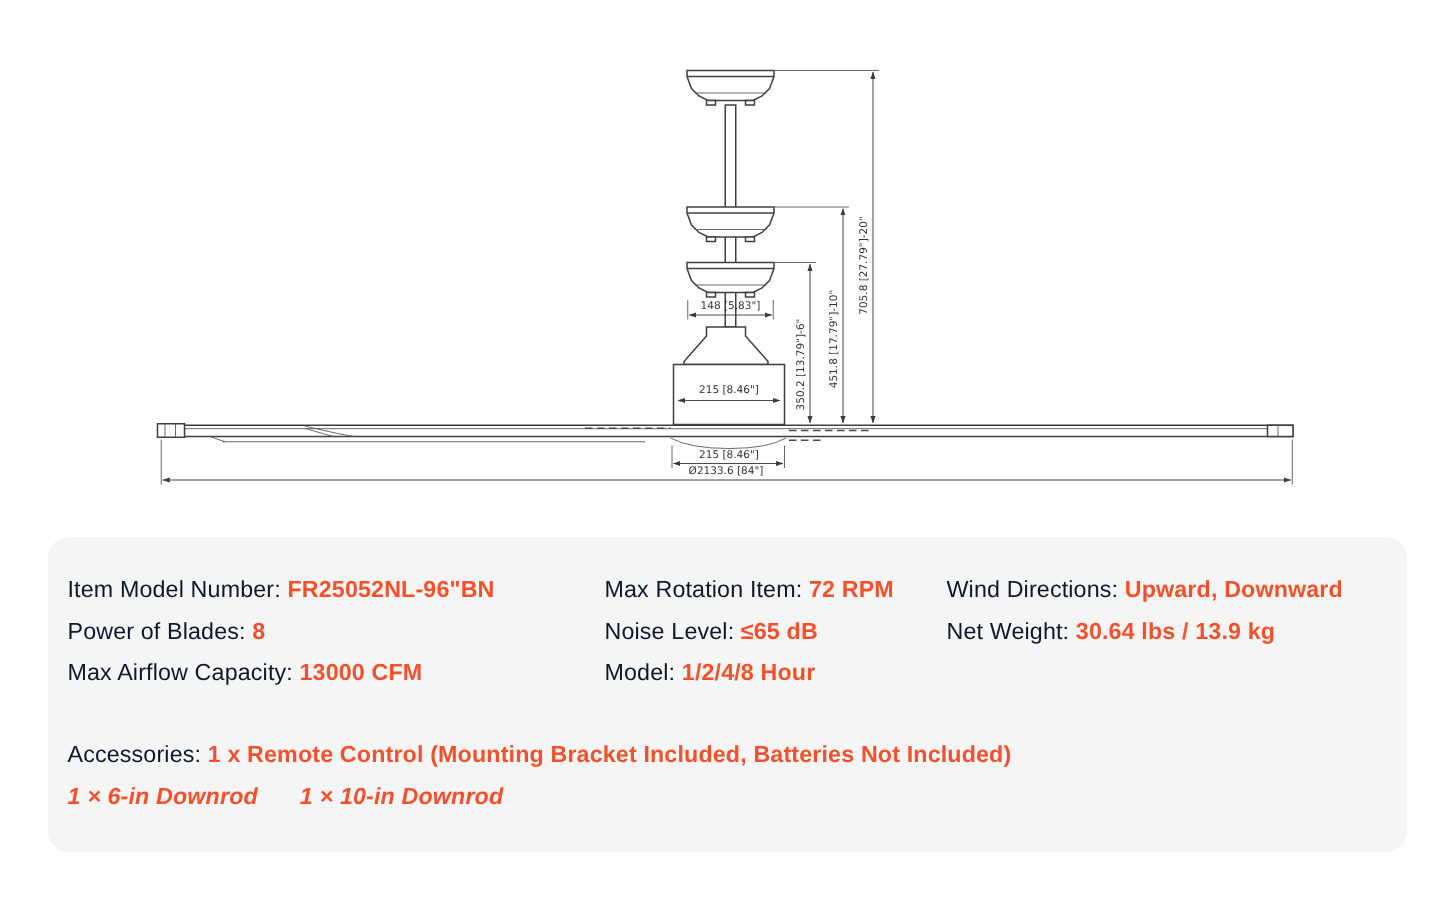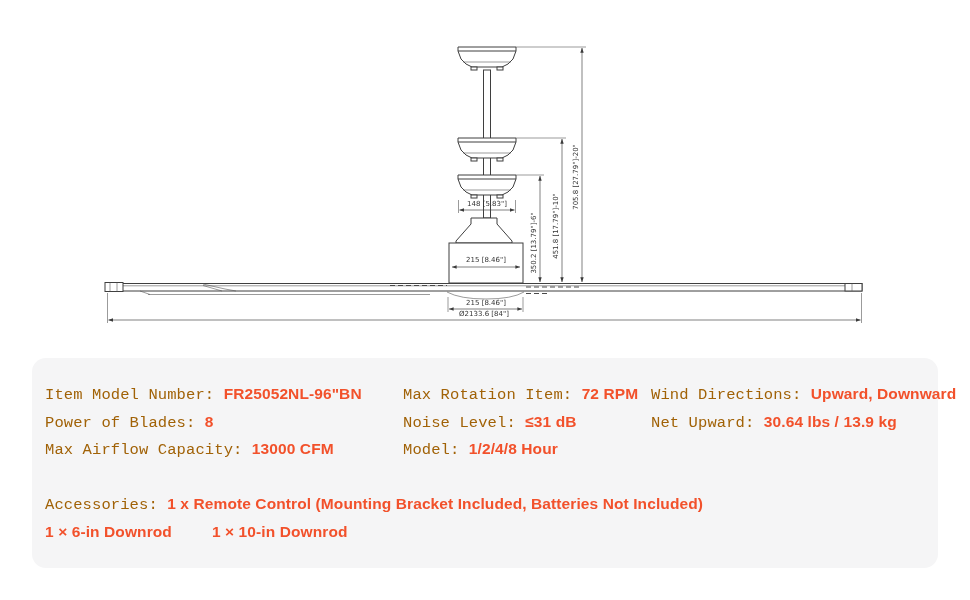--- a/index.html
+++ b/index.html
@@ -8,26 +8,26 @@
   .diagram{position:absolute;left:0;top:0;width:970px;height:345px;}
   .diagram svg{display:block;}
   .draw{fill:#ffffff;stroke:#3f3f3f;stroke-width:1;}
   .ln{stroke:#3f3f3f;stroke-width:1;fill:none;}
   .thin{stroke:#585858;stroke-width:.6;fill:none;}
   .dim{stroke:#4a4a4a;stroke-width:.7;fill:none;}
   .dash{stroke:#4a4a4a;stroke-width:1;fill:none;stroke-dasharray:5 3;}
   .dimtext{font-family:"DejaVu Sans",sans-serif;font-size:7px;fill:#333;text-anchor:middle;}
   .panel{position:absolute;left:32px;top:358px;width:906px;height:210px;background:#f5f5f6;border-radius:14px;}
   .col{position:absolute;top:22px;}
-  .c1{left:13px;} .c2{left:371px;} .c3{left:619px;}
+  .c1{left:13px;} .c2{left:371px;} .c3{left:599px;}
   .line{height:27.5px;line-height:27.5px;font-size:15.5px;white-space:nowrap;letter-spacing:.1px;}
-  .lbl{color:#a16207;font-family:Liberation Mono, monospace;}
+  .lbl{color:#0f172a;}
   .val{color:#f2512b;font-weight:700;}
   .accrow{position:absolute;left:13px;top:132px;}
-  .rodrow{position:absolute;left:13px;top:160px;display:flex;gap:40px;}
+  .rodrow{position:absolute;left:13px;top:160px;display:flex;gap:28px;font-style:italic;}
 </style>
 </head>
 <body>
 
 <div class="screen">
 
   <div class="diagram">
     <svg width="970" height="345" viewBox="0 0 970 345">
       <defs>
         <marker id="ah" markerWidth="7" markerHeight="7" viewBox="0 0 10 10" refX="9.5" refY="5" orient="auto-start-reverse">
@@ -122,33 +122,33 @@
       <div class="line">
         <span class="lbl">Max Airflow Capacity: </span><span class="val">13000 CFM</span>
       </div>
     </div>
 
     <div class="col c2">
       <div class="line">
         <span class="lbl">Max Rotation Item: </span><span class="val">72 RPM</span>
       </div>
       <div class="line">
-        <span class="lbl">Noise Level: </span><span class="val">≤31 dB</span>
+        <span class="lbl">Noise Level: </span><span class="val">≤65 dB</span>
       </div>
       <div class="line">
         <span class="lbl">Model: </span><span class="val">1/2/4/8 Hour</span>
       </div>
     </div>
 
     <div class="col c3">
       <div class="line">
         <span class="lbl">Wind Directions: </span><span class="val">Upward, Downward</span>
       </div>
       <div class="line">
-        <span class="lbl">Net Upward: </span><span class="val">30.64 lbs / 13.9 kg</span>
+        <span class="lbl">Net Weight: </span><span class="val">30.64 lbs / 13.9 kg</span>
       </div>
     </div>
 
     <div class="accrow line">
       <span class="lbl">Accessories: </span><span class="val">1 x Remote Control (Mounting Bracket Included, Batteries Not Included)</span>
     </div>
 
     <div class="rodrow line">
       <span class="val">1 × 6-in Downrod</span>
       <span class="val">1 × 10-in Downrod</span>

